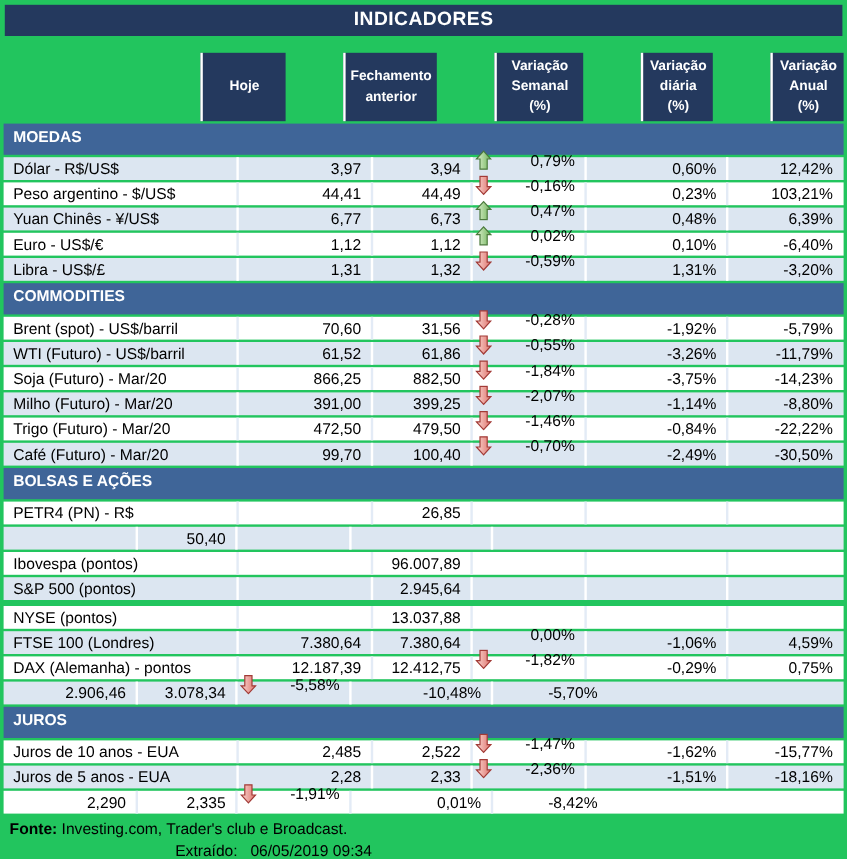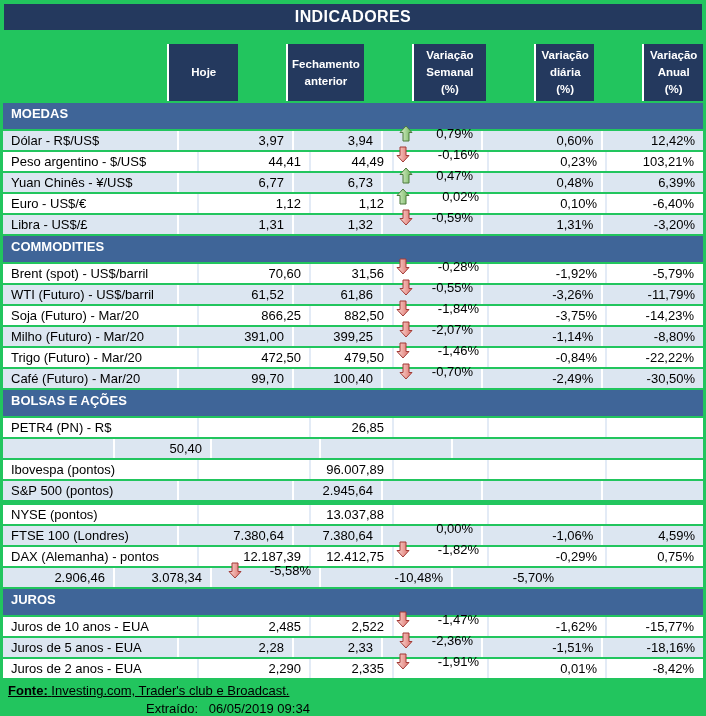--- a/index.html
+++ b/index.html
@@ -33,36 +33,36 @@
   .section-bar {
     height:26px; margin-top:2px;
     background:#3F6598; color:#fff;
     font-weight:bold; font-size:13px;
     padding:3px 0 0 8px;
   }
   .section-rows { margin-top:2px; }
 
   .row { display:flex; height:19px; margin-bottom:2px; align-items:stretch; font-size:13px; }
   .row.gap-before { margin-top:5px; }
-  .row.blue { background:#DCE6F1;gap:14px; }
+  .row.blue { background:#DCE6F1; }
   .row.white { background:#ffffff; }
   .cell { display:flex; align-items:center; border-right:2px solid transparent; }
   .row.blue  .cell { border-right-color:#ffffff; }
   .row.white .cell { border-right-color:#E3EBF6; }
   .cell:last-child { border-right:none; }
   .c-label { width:196px; padding-left:8px; white-space:nowrap; overflow:hidden; }
   .c-num { justify-content:flex-end; padding-right:8px; }
   .c-hoje { width:112px; } .c-fech { width:83px; }
   .c-vard { width:95px; justify-content:space-between; padding:0 8px 15px 2px; }
   .c-vars { width:118px; } .c-vara { width:95px; }
   .arrow-slot { width:15px; height:17px; display:flex; align-items:center; justify-content:flex-start; overflow:visible; }
   .pct { text-align:right; }
 
   .footer { margin-top:5px; font-size:13px; }
-  .fonte-line { padding-left:5px;text-decoration:underline; }
+  .fonte-line { padding-left:5px; }
   .fonte-line b { font-weight:bold; }
   .extraido-line { padding-left:143px; margin-top:3px; }
   .extraido-line .ex-val { margin-left:7px; }
 </style>
 </head>
 <body>
 
 <div class="sheet">
 
   <div class="title-bar">INDICADORES</div>
@@ -489,21 +489,20 @@
     <polygon points="7,16 1,9.5 4,9.5 4,1 10,1 10,9.5 13,9.5" fill="url(#g15)" stroke="#A23B37" stroke-width="1"></polygon>
                 </svg>
               </span>
       <span class="pct">-2,36%</span>
     </div>
     <div class="cell c-num c-vars">-1,51%</div>
     <div class="cell c-num c-vara">-18,16%</div>
   </div>
 
   <div class="row white">
-    <div class="cell c-label">Juros de 2 anos - EUA</div>
     <div class="cell c-num c-hoje">2,290</div>
     <div class="cell c-num c-fech">2,335</div>
     <div class="cell c-vard">
       <span class="arrow-slot">
                 <svg width="14" height="17" viewBox="0 0 14 17">
     <defs>
                     <linearGradient id="g16" x1="0" y1="0" x2="1" y2="0">
       <stop offset="0" stop-color="#F9D6D2"></stop>
                       <stop offset="1" stop-color="#DF746C"></stop>
     </linearGradient>

